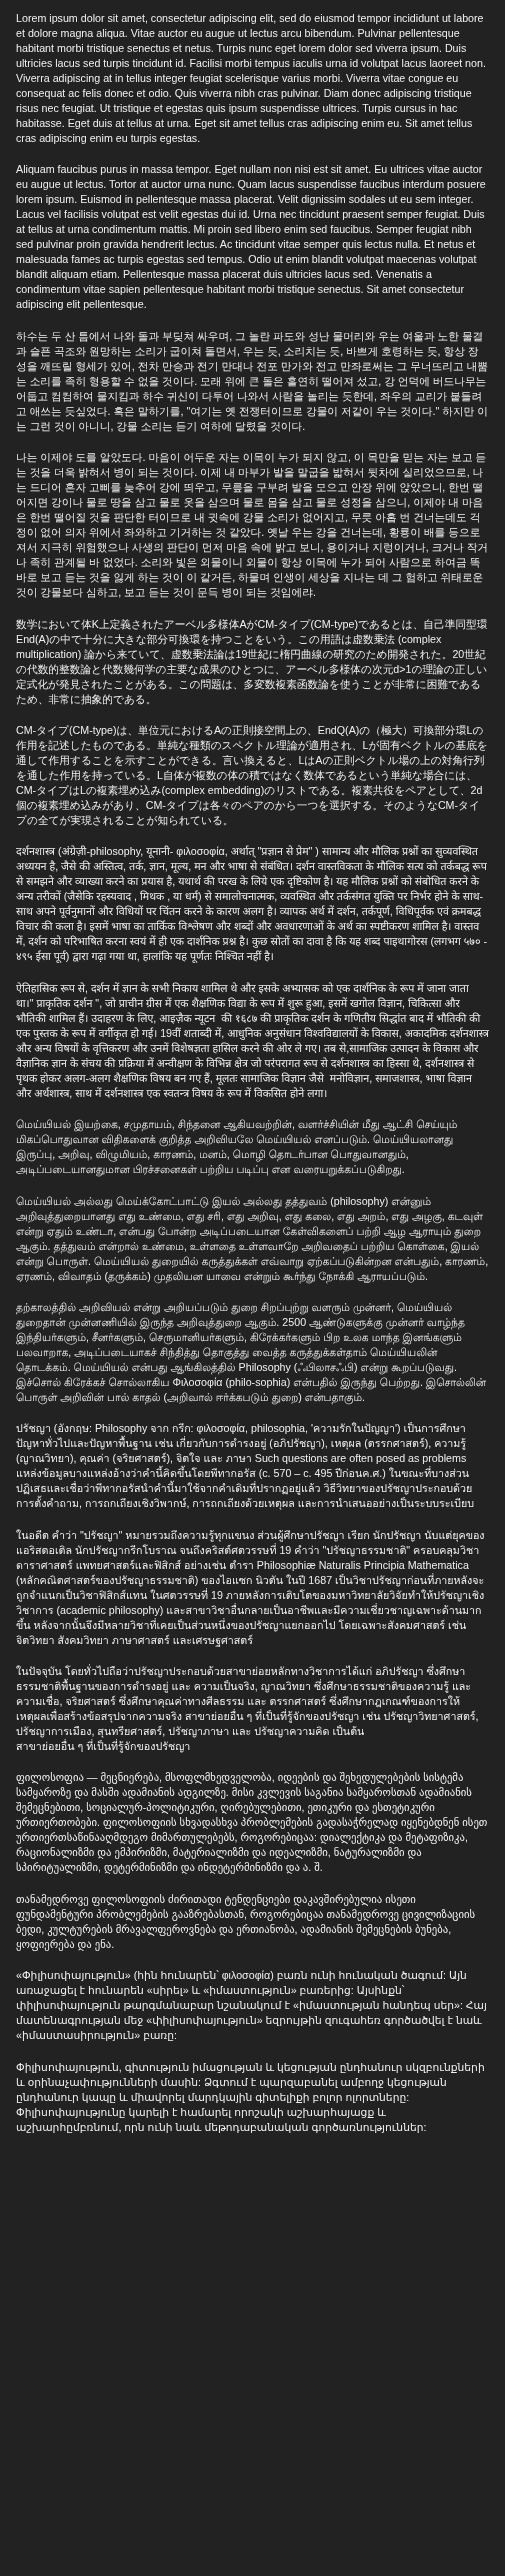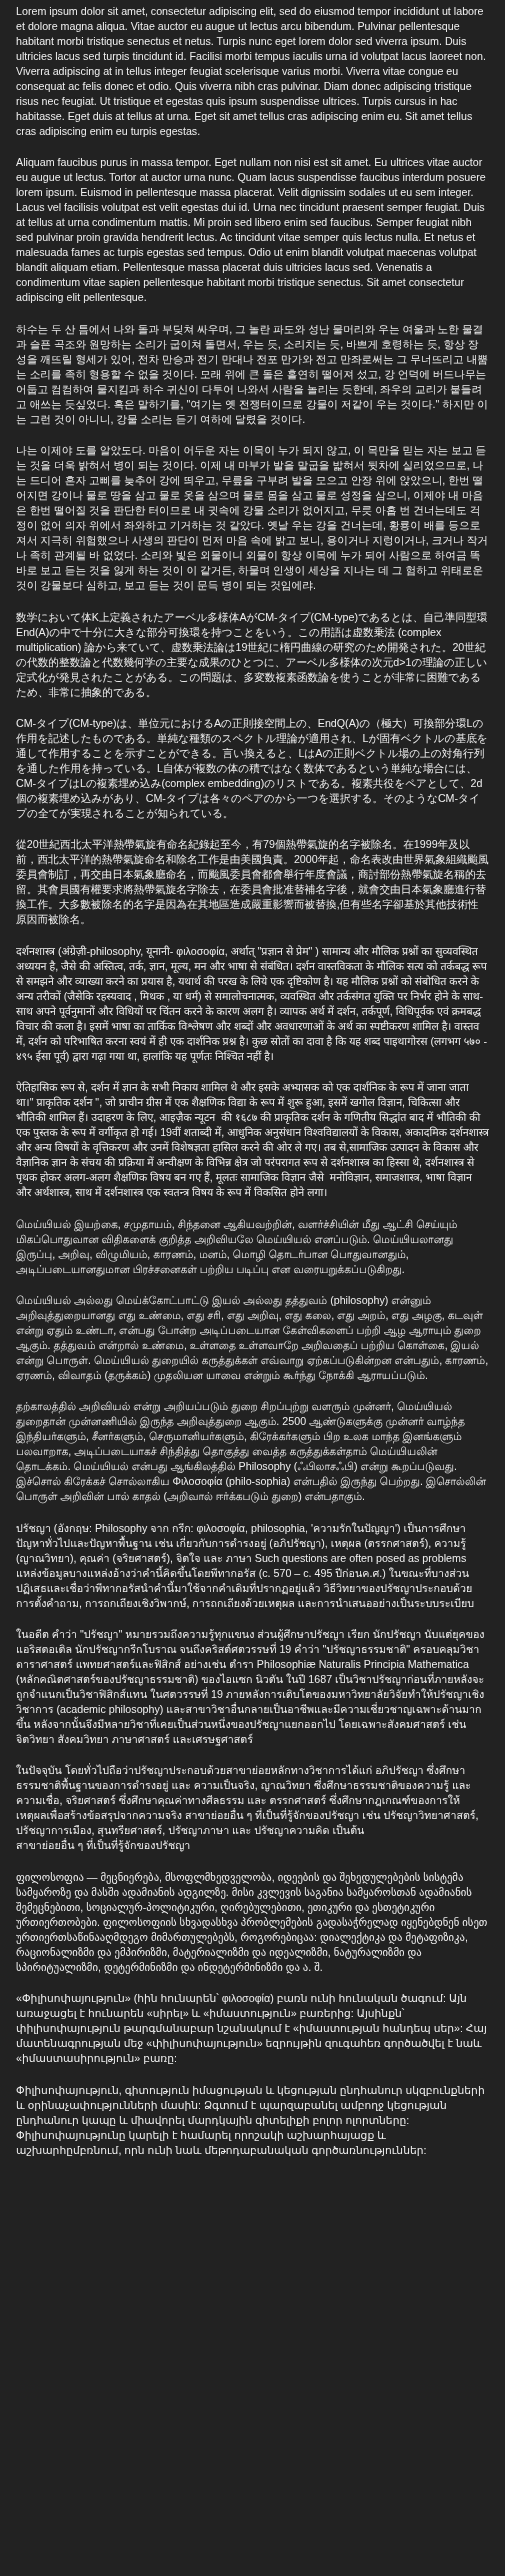--- a/index.html
+++ b/index.html
@@ -10,21 +10,21 @@
   body {
     width: 505px;
     height: 2576px;
     overflow: hidden;
     box-sizing: border-box;
   }
   .page {
     box-sizing: border-box;
     width: 505px;
     height: 2000px;
-    padding: 4px 16px 0 16px;
+    padding: 11px 16px 0 16px;
     background: #222222;
   }
   p.para {
     margin: 0 0 16.4px 0;
     font-family: "Liberation Sans", "DejaVu Sans", sans-serif;
     font-size: 10.7px;
     line-height: 15px;
     font-weight: 400;
     color: #f0f0f0;
     white-space: pre-wrap;
@@ -35,27 +35,27 @@
 </head>
 <body>
 
 <main class="page">
   <p class="para" lang="la">Lorem ipsum dolor sit amet, consectetur adipiscing elit, sed do eiusmod tempor incididunt ut labore et dolore magna aliqua. Vitae auctor eu augue ut lectus arcu bibendum. Pulvinar pellentesque habitant morbi tristique senectus et netus. Turpis nunc eget lorem dolor sed viverra ipsum. Duis ultricies lacus sed turpis tincidunt id. Facilisi morbi tempus iaculis urna id volutpat lacus laoreet non. Viverra adipiscing at in tellus integer feugiat scelerisque varius morbi. Viverra vitae congue eu consequat ac felis donec et odio. Quis viverra nibh cras pulvinar. Diam donec adipiscing tristique risus nec feugiat. Ut tristique et egestas quis ipsum suspendisse ultrices. Turpis cursus in hac habitasse. Eget duis at tellus at urna. Eget sit amet tellus cras adipiscing enim eu. Sit amet tellus cras adipiscing enim eu turpis egestas.</p>
   <p class="para" lang="la">Aliquam faucibus purus in massa tempor. Eget nullam non nisi est sit amet. Eu ultrices vitae auctor eu augue ut lectus. Tortor at auctor urna nunc. Quam lacus suspendisse faucibus interdum posuere lorem ipsum. Euismod in pellentesque massa placerat. Velit dignissim sodales ut eu sem integer. Lacus vel facilisis volutpat est velit egestas dui id. Urna nec tincidunt praesent semper feugiat. Duis at tellus at urna condimentum mattis. Mi proin sed libero enim sed faucibus. Semper feugiat nibh sed pulvinar proin gravida hendrerit lectus. Ac tincidunt vitae semper quis lectus nulla. Et netus et malesuada fames ac turpis egestas sed tempus. Odio ut enim blandit volutpat maecenas volutpat blandit aliquam etiam. Pellentesque massa placerat duis ultricies lacus sed. Venenatis a condimentum vitae sapien pellentesque habitant morbi tristique senectus. Sit amet consectetur adipiscing elit pellentesque.</p>
   <p class="para" lang="ko">하수는 두 산 틈에서 나와 돌과 부딪쳐 싸우며, 그 놀란 파도와 성난 물머리와 우는 여울과 노한 물결과 슬픈 곡조와 원망하는 소리가 굽이쳐 돌면서, 우는 듯, 소리치는 듯, 바쁘게 호령하는 듯, 항상 장성을 깨뜨릴 형세가 있어, 전차 만승과 전기 만대나 전포 만가와 전고 만좌로써는 그 무너뜨리고 내뿜는 소리를 족히 형용할 수 없을 것이다. 모래 위에 큰 돌은 홀연히 떨어져 섰고, 강 언덕에 버드나무는 어둡고 컴컴하여 물지킴과 하수 귀신이 다투어 나와서 사람을 놀리는 듯한데, 좌우의 교리가 붙들려고 애쓰는 듯싶었다. 혹은 말하기를, "여기는 옛 전쟁터이므로 강물이 저같이 우는 것이다." 하지만 이는 그런 것이 아니니, 강물 소리는 듣기 여하에 달렸을 것이다.</p>
   <p class="para" lang="ko">나는 이제야 도를 알았도다. 마음이 어두운 자는 이목이 누가 되지 않고, 이 목만을 믿는 자는 보고 듣는 것을 더욱 밝혀서 병이 되는 것이다. 이제 내 마부가 발을 말굽을 밟혀서 뒷차에 실리었으므로, 나는 드디어 혼자 고삐를 늦추어 강에 띄우고, 무릎을 구부려 발을 모으고 안장 위에 앉았으니, 한번 떨어지면 강이나 물로 땅을 삼고 물로 옷을 삼으며 물로 몸을 삼고 물로 성정을 삼으니, 이제야 내 마음은 한번 떨어질 것을 판단한 터이므로 내 귓속에 강물 소리가 없어지고, 무릇 아홉 번 건너는데도 걱정이 없어 의자 위에서 좌와하고 기거하는 것 같았다. 옛날 우는 강을 건너는데, 황룡이 배를 등으로 져서 지극히 위험했으나 사생의 판단이 먼저 마음 속에 밝고 보니, 용이거나 지렁이거나, 크거나 작거나 족히 관계될 바 없었다. 소리와 빛은 외물이니 외물이 항상 이목에 누가 되어 사람으로 하여금 똑바로 보고 듣는 것을 잃게 하는 것이 이 같거든, 하물며 인생이 세상을 지나는 데 그 험하고 위태로운 것이 강물보다 심하고, 보고 듣는 것이 문득 병이 되는 것임에랴.</p>
   <p class="para" lang="ja">数学において体K上定義されたアーベル多様体AがCM-タイプ(CM-type)であるとは、自己準同型環 End(A)の中で十分に大きな部分可換環を持つことをいう。この用語は虚数乗法 (complex multiplication) 論から来ていて、虚数乗法論は19世紀に楕円曲線の研究のため開発された。20世紀の代数的整数論と代数幾何学の主要な成果のひとつに、アーベル多様体の次元d&gt;1の理論の正しい定式化が発見されたことがある。この問題は、多変数複素函数論を使うことが非常に困難であるため、非常に抽象的である。</p>
   <p class="para" lang="ja">CM-タイプ(CM-type)は、単位元におけるAの正則接空間上の、EndQ(A)の（極大）可換部分環Lの作用を記述したものである。単純な種類のスペクトル理論が適用され、Lが固有ベクトルの基底を通して作用することを示すことができる。言い換えると、LはAの正則ベクトル場の上の対角行列を通した作用を持っている。L自体が複数の体の積ではなく数体であるという単純な場合には、CM-タイプはLの複素埋め込み(complex embedding)のリストである。複素共役をペアとして、2d個の複素埋め込みがあり、CM-タイプは各々のペアのから一つを選択する。そのようなCM-タイプの全てが実現されることが知られている。</p>
-  <p class="para" lang="zh">從20世紀西北太平洋熱帶氣旋有命名紀錄起至今，有79個熱帶氣旋的名字被除名。在1999年及以前，西北太平洋的熱帶氣旋命名和除名工作是由美國負責。2000年起，命名表改由世界氣象組織颱風委員會制訂，再交由日本氣象廳命名，而颱風委員會都會舉行年度會議，商討部份熱帶氣旋名稱的去留。其會員國有權要求將熱帶氣旋名字除去，在委員會批准替補名字後，就會交由日本氣象廳進行替換工作。大多數被除名的名字是因為在其地區造成嚴重影響而被替換,但有些名字卻基於其他技術性原因而被除名。</p>
   <p class="para" lang="hi">दर्शनशास्त्र (अंग्रेज़ी-philosophy, यूनानी- φιλοσοφία, अर्थात् "प्रज्ञान से प्रेम" ) सामान्य और मौलिक प्रश्नों का सुव्यवस्थित अध्ययन है, जैसे की अस्तित्व, तर्क, ज्ञान, मूल्य, मन और भाषा से संबंधित। दर्शन वास्तविकता के मौलिक सत्य को तर्कबद्ध रूप से समझने और व्याख्या करने का प्रयास है, यथार्थ की परख के लिये एक दृष्टिकोण है। यह मौलिक प्रश्नों को संबोधित करने के अन्य तरीकों (जैसेकि रहस्यवाद , मिथक , या धर्म) से समालोचनात्मक, व्यवस्थित और तर्कसंगत युक्ति पर निर्भर होने के साथ-साथ अपने पूर्वनुमानों और विधियों पर चिंतन करने के कारण अलग है। व्यापक अर्थ में दर्शन, तर्कपूर्ण, विधिपूर्वक एवं क्रमबद्ध विचार की कला है। इसमें भाषा का तार्किक विश्लेषण और शब्दों और अवधारणाओं के अर्थ का स्पष्टीकरण शामिल है। वास्तव में, दर्शन को परिभाषित करना स्वयं में ही एक दार्शनिक प्रश्न है। कुछ स्रोतों का दावा है कि यह शब्द पाइथागोरस (लगभग ५७० - ४९५ ईसा पूर्व) द्वारा गढ़ा गया था, हालांकि यह पूर्णतः निश्चित नहीं है।</p>
   <p class="para" lang="hi">ऐतिहासिक रूप से, दर्शन में ज्ञान के सभी निकाय शामिल थे और इसके अभ्यासक को एक दार्शनिक के रूप में जाना जाता था।" प्राकृतिक दर्शन ", जो प्राचीन ग्रीस में एक शैक्षणिक विद्या के रूप में शुरू हुआ, इसमें खगोल विज्ञान, चिकित्सा और भौतिकी शामिल हैं। उदाहरण के लिए, आइज़ैक न्यूटन  की १६८७ की प्राकृतिक दर्शन के गणितीय सिद्धांत बाद में भौतिकी की एक पुस्तक के रूप में वर्गीकृत हो गई। 19वीं शताब्दी में, आधुनिक अनुसंधान विश्वविद्यालयों के विकास, अकादमिक दर्शनशास्त्र और अन्य विषयों के वृत्तिकरण और उनमें विशेषज्ञता हासिल करने की ओर ले गए। तब से,सामाजिक उत्पादन के विकास और वैज्ञानिक ज्ञान के संचय की प्रक्रिया में अन्वीक्षण के विभिन्न क्षेत्र जो परंपरागत रूप से दर्शनशास्त्र का हिस्सा थे, दर्शनशास्त्र से पृथक होकर अलग-अलग शैक्षणिक विषय बन गए हैं, मूलतः सामाजिक विज्ञान जैसे  मनोविज्ञान, समाजशास्त्र, भाषा विज्ञान और अर्थशास्त्र, साथ में दर्शनशास्त्र एक स्वतन्त्र विषय के रूप में विकसित होने लगा।</p>
   <p class="para" lang="ta">மெய்யியல் இயற்கை, சமுதாயம், சிந்தனை ஆகியவற்றின், வளர்ச்சியின் மீது ஆட்சி செய்யும் மிகப்பொதுவான விதிகளைக் குறித்த அறிவியலே மெய்யியல் எனப்படும். மெய்யியலானது இருப்பு, அறிவு, விழுமியம், காரணம், மனம், மொழி தொடர்பான பொதுவானதும், அடிப்படையானதுமான பிரச்சனைகள் பற்றிய படிப்பு என வரையறுக்கப்படுகிறது.</p>
   <p class="para" lang="ta">மெய்யியல் அல்லது மெய்க்கோட்பாட்டு இயல் அல்லது தத்துவம் (philosophy) என்னும் அறிவுத்துறையானது எது உண்மை, எது சரி, எது அறிவு, எது கலை, எது அறம், எது அழகு, கடவுள் என்று ஏதும் உண்டா, என்பது போன்ற அடிப்படையான கேள்விகளைப் பற்றி ஆழ ஆராயும் துறை ஆகும். தத்துவம் என்றால் உண்மை, உள்ளதை உள்ளவாறே அறிவதைப் பற்றிய கொள்கை, இயல் என்று பொருள். மெய்யியல் துறையில் கருத்துக்கள் எவ்வாறு ஏற்கப்படுகின்றன என்பதும், காரணம், ஏரணம், விவாதம் (தருக்கம்) முதலியன யாவை என்றும் கூர்ந்து நோக்கி ஆராயப்படும்.</p>
   <p class="para" lang="ta">தற்காலத்தில் அறிவியல் என்று அறியப்படும் துறை சிறப்புற்று வளரும் முன்னர், மெய்யியல் துறைதான் முன்னணியில் இருந்த அறிவுத்துறை ஆகும். 2500 ஆண்டுகளுக்கு முன்னர் வாழ்ந்த இந்தியர்களும், சீனர்களும், செருமானியர்களும், கிரேக்கர்களும் பிற உலக மாந்த இனங்களும் பலவாறாக, அடிப்படையாகச் சிந்தித்து தொகுத்து வைத்த கருத்துக்கள்தாம் மெய்யியலின் தொடக்கம். மெய்யியல் என்பது ஆங்கிலத்தில் Philosophy (ஃபிலாசஃபி) என்று கூறப்படுவது. இச்சொல் கிரேக்கச் சொல்லாகிய Φιλοσοφία (philo-sophia) என்பதில் இருந்து பெற்றது. இசொல்லின் பொருள் அறிவின் பால் காதல் (அறிவால் ஈர்க்கபடும் துறை) என்பதாகும்.</p>
   <p class="para" lang="th">ปรัชญา (อังกฤษ: Philosophy จาก กรีก: φιλοσοφία, philosophia, 'ความรักในปัญญา') เป็นการศึกษาปัญหาทั่วไปและปัญหาพื้นฐาน เช่น เกี่ยวกับการดำรงอยู่ (อภิปรัชญา), เหตุผล (ตรรกศาสตร์), ความรู้ (ญาณวิทยา), คุณค่า (จริยศาสตร์), จิตใจ และ ภาษา Such questions are often posed as problems แหล่งข้อมูลบางแหล่งอ้างว่าคำนี้คิดขึ้นโดยพีทากอรัส (c. 570 – c. 495 ปีก่อนค.ศ.) ในขณะที่บางส่วน ปฏิเสธและเชื่อว่าพีทากอรัสนำคำนี้มาใช้จากคำเดิมที่ปรากฏอยู่แล้ว วิธีวิทยาของปรัชญาประกอบด้วยการตั้งคำถาม, การถกเถียงเชิงวิพากษ์, การถกเถียงด้วยเหตุผล และการนำเสนออย่างเป็นระบบระเบียบ</p>
   <p class="para" lang="th">ในอดีต คำว่า "ปรัชญา" หมายรวมถึงความรู้ทุกแขนง ส่วนผู้ศึกษาปรัชญา เรียก นักปรัชญา นับแต่ยุคของแอริสตอเติล นักปรัชญากรีกโบราณ จนถึงคริสต์ศตวรรษที่ 19 คำว่า "ปรัชญาธรรมชาติ" ครอบคลุมวิชาดาราศาสตร์ แพทยศาสตร์และฟิสิกส์ อย่างเช่น ตำรา Philosophiæ Naturalis Principia Mathematica (หลักคณิตศาสตร์ของปรัชญาธรรมชาติ) ของไอแซก นิวตัน ในปี 1687 เป็นวิชาปรัชญาก่อนที่ภายหลังจะถูกจำแนกเป็นวิชาฟิสิกส์แทน ในศตวรรษที่ 19 ภายหลังการเติบโตของมหาวิทยาลัยวิจัยทำให้ปรัชญาเชิงวิชาการ (academic philosophy) และสาขาวิชาอื่นกลายเป็นอาชีพและมีความเชี่ยวชาญเฉพาะด้านมากขึ้น หลังจากนั้นจึงมีหลายวิชาที่เคยเป็นส่วนหนึ่งของปรัชญาแยกออกไป โดยเฉพาะสังคมศาสตร์ เช่น จิตวิทยา สังคมวิทยา ภาษาศาสตร์ และเศรษฐศาสตร์</p>
   <p class="para" lang="th">ในปัจจุบัน โดยทั่วไปถือว่าปรัชญาประกอบด้วยสาขาย่อยหลักทางวิชาการได้แก่ อภิปรัชญา ซึ่งศึกษาธรรมชาติพื้นฐานของการดำรงอยู่ และ ความเป็นจริง, ญาณวิทยา ซึ่งศึกษาธรรมชาติของความรู้ และ ความเชื่อ, จริยศาสตร์ ซึ่งศึกษาคุณค่าทางศีลธรรม และ ตรรกศาสตร์ ซึ่งศึกษากฎเกณฑ์ของการให้เหตุผลเพื่อสร้างข้อสรุปจากความจริง สาขาย่อยอื่น ๆ ที่เป็นที่รู้จักของปรัชญา เช่น ปรัชญาวิทยาศาสตร์, ปรัชญาการเมือง, สุนทรียศาสตร์, ปรัชญาภาษา และ ปรัชญาความคิด เป็นต้น
 สาขาย่อยอื่น ๆ ที่เป็นที่รู้จักของปรัชญา</p>
   <p class="para" lang="ka">ფილოსოფია — მეცნიერება, მსოფლმხედველობა, იდეების და შეხედულებების სისტემა სამყაროზე და მასში ადამიანის ადგილზე. მისი კვლევის საგანია სამყაროსთან ადამიანის შემეცნებითი, სოციალურ-პოლიტიკური, ღირებულებითი, ეთიკური და ესთეტიკური ურთიერთობები. ფილოსოფიის სხვადასხვა პრობლემების გადასაჭრელად იყენებდნენ ისეთ ურთიერთსაწინააღმდეგო მიმართულებებს, როგორებიცაა: დიალექტიკა და მეტაფიზიკა, რაციონალიზმი და ემპირიზმი, მატერიალიზმი და იდეალიზმი, ნატურალიზმი და სპირიტუალიზმი, დეტერმინიზმი და ინდეტერმინიზმი და ა. შ.</p>
+  <p class="para" lang="ka">თანამედროვე ფილოსოფიის ძირითადი ტენდენციები დაკავშირებულია ისეთი ფუნდამენტური პრობლემების გააზრებასთან, როგორებიცაა თანამედროვე ცივილიზაციის ბედი, კულტურების მრავალფეროვნება და ერთიანობა, ადამიანის შემეცნების ბუნება, ყოფიერება და ენა.</p>
   <p class="para" lang="hy">«Փիլիսոփայություն» (հին հունարեն՝ φιλοσοφία) բառն ունի հունական ծագում: Այն առաջացել է հունարեն «սիրել» և «իմաստություն» բառերից: Այսինքն՝ փիլիսոփայություն թարգմանաբար նշանակում է «իմաստության հանդեպ սեր»: Հայ մատենագրության մեջ «փիլիսոփայություն» եզրույթին զուգահեռ գործածվել է նաև «իմաստասիրություն» բառը:</p>
   <p class="para" lang="hy">Փիլիսոփայություն, գիտություն իմացության և կեցության ընդհանուր սկզբունքների և օրինաչափությունների մասին: Ձգտում է պարզաբանել ամբողջ կեցության ընդհանուր կապը և միավորել մարդկային գիտելիքի բոլոր ոլորտները: Փիլիսոփայությունը կարելի է համարել որոշակի աշխարհայացք և աշխարհըմբռնում, որն ունի նաև մեթոդաբանական գործառնություններ:</p>
 </main>
 
 
 </body></html>

